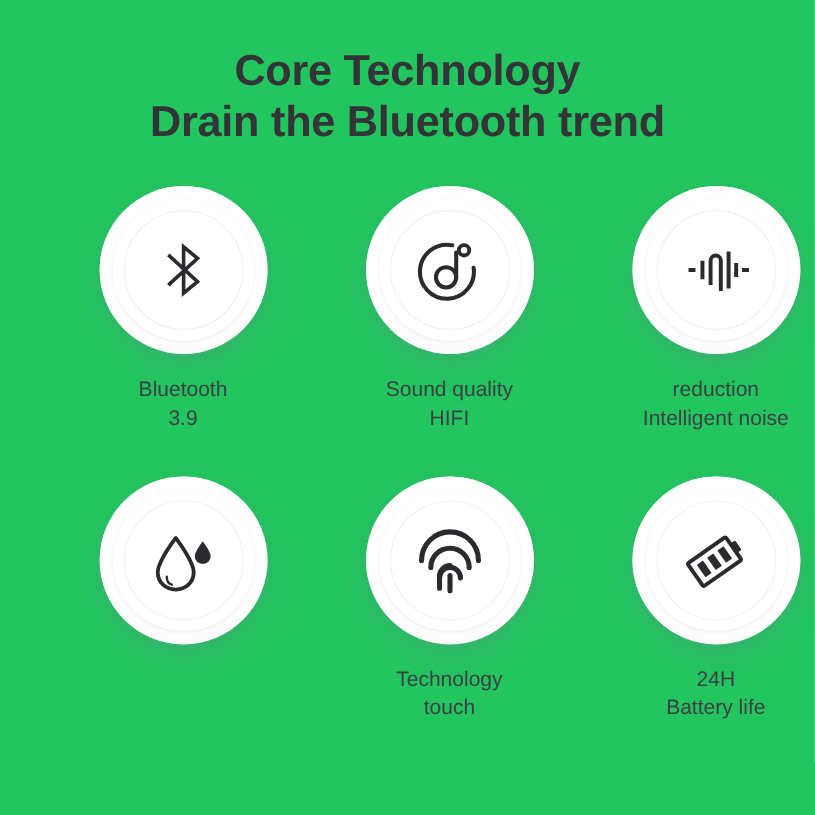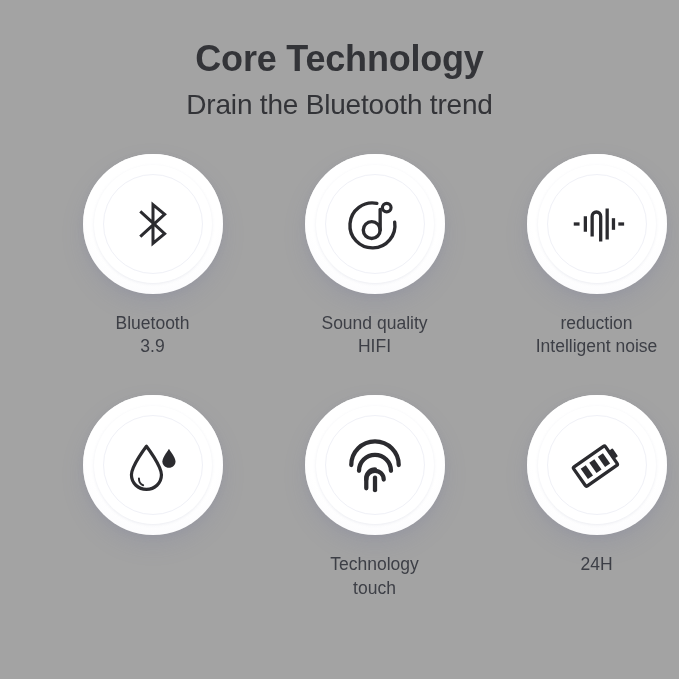--- a/index.html
+++ b/index.html
@@ -11,21 +11,21 @@
   body {
     background:#e9ebfa;
     font-family:"Liberation Sans", sans-serif;
     overflow:hidden;
   }
 
   .page {
     position:relative;
     width:679px;
     height:679px;
-    background:#a3a3a3;
+    background:#22c55e;
     display:flex;
     flex-direction:column;
     align-items:center;
   }
 
   
   .heading {
     margin-top:38px;
     text-align:center;
     color:#333438;
@@ -33,23 +33,22 @@
     letter-spacing:-0.2px;
     line-height:1.18;
   }
   .heading-line1 {
     display:block;
     font-size:36px;
     font-weight:bold;
   }
   .heading-line2 {
     display:block;
-    font-size:28px;
-    font-weight:normal;
-    margin-top:8px;
+    font-size:36px;
+    font-weight:bold;
   }
 
   
   .grid {
     margin-top:32px;
     width:560px;
     display:grid;
     grid-template-columns:repeat(3, 1fr);
     grid-row-gap:46px;
     justify-items:center;
@@ -202,17 +201,18 @@
             <rect x="10" y="20" width="40" height="24" rx="1.5" fill="none" stroke="#2b2b2f" stroke-width="3.4"></rect>
             <rect x="51" y="27" width="4" height="10" rx="1" fill="#2b2b2f"></rect>
             <rect x="16" y="25.5" width="6.4" height="13" fill="#2b2b2f"></rect>
             <rect x="26.8" y="25.5" width="6.4" height="13" fill="#2b2b2f"></rect>
             <rect x="37.6" y="25.5" width="6.4" height="13" fill="#2b2b2f"></rect>
           </g>
         </svg>
       </div>
       <div class="label">
         <span>24H</span>
+        <span>Battery life</span>
       </div>
     </div>
 
   </div>
 </div>
 
 </body></html>

